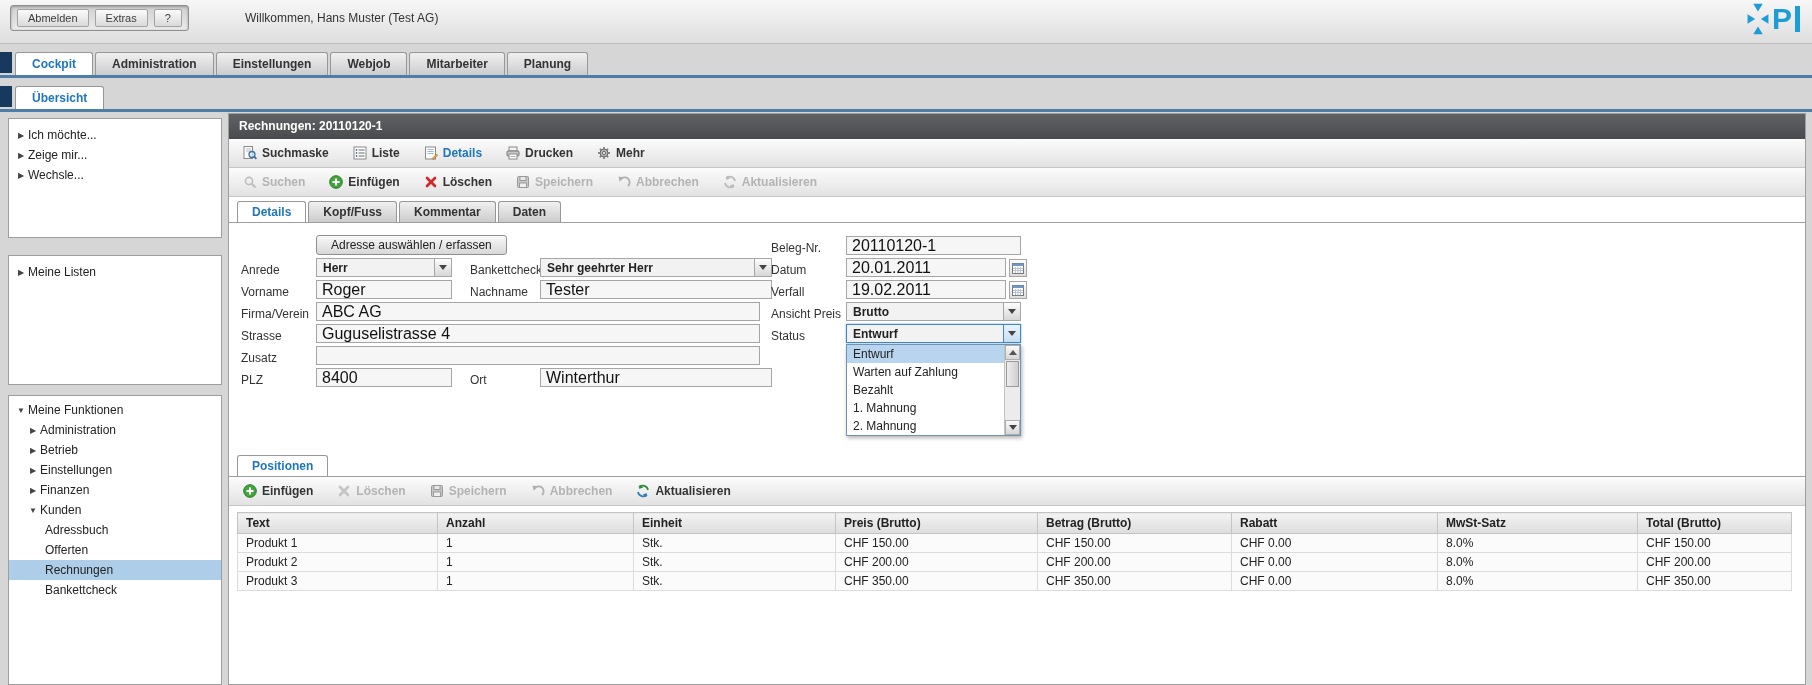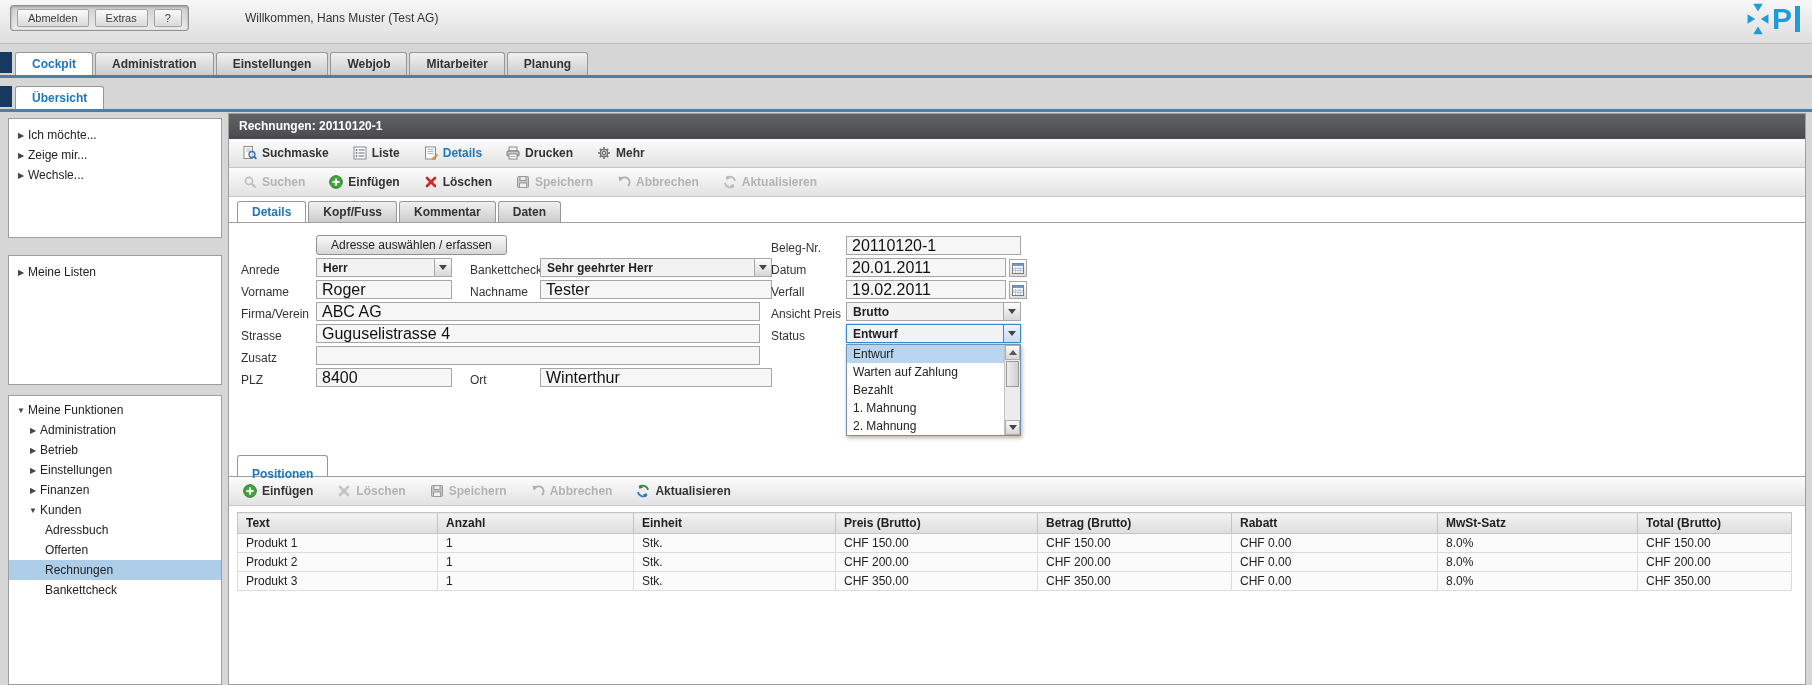--- a/index.html
+++ b/index.html
@@ -99,21 +99,21 @@
   .sbar { width:16px; border-left:1px solid #c2c2c2; background:#ececec;
     display:flex; flex-direction:column; flex:none; }
   .sbtn { height:15px; background:linear-gradient(#fafafa,#d6d6d6); border:1px solid #aeaeae;
     display:flex; align-items:center; justify-content:center; flex:none; }
   .sthumb { height:26px; margin:1px; background:linear-gradient(90deg,#ededed,#cfcfcf);
     border:1px solid #9a9a9a; }
   .strack { flex:1; }
   
   .ptabs { height:26px; display:flex; align-items:flex-end; padding-left:8px;
     border-bottom:1px solid #9e9e9e; background:#fff; }
-  .ptabs .tab { height:21px; line-height:20px; padding:8px 14px; }
+  .ptabs .tab { height:21px; line-height:20px; padding:0 14px; }
   .postable { margin:6px 8px 0 8px; border-collapse:collapse; table-layout:fixed;
     width:1554px; font-size:12px; }
   .postable th { background:linear-gradient(#f3f3f3,#dddddd); border:1px solid #c4c4c4;
     text-align:left; padding:3px 8px; height:21px; font-weight:bold; color:#222; }
   .postable td { border:1px solid #dcdcdc; padding:2px 8px; height:19px;
     background:#fbfbfb; color:#222; }
 </style>
 </head>
 <body>
 

